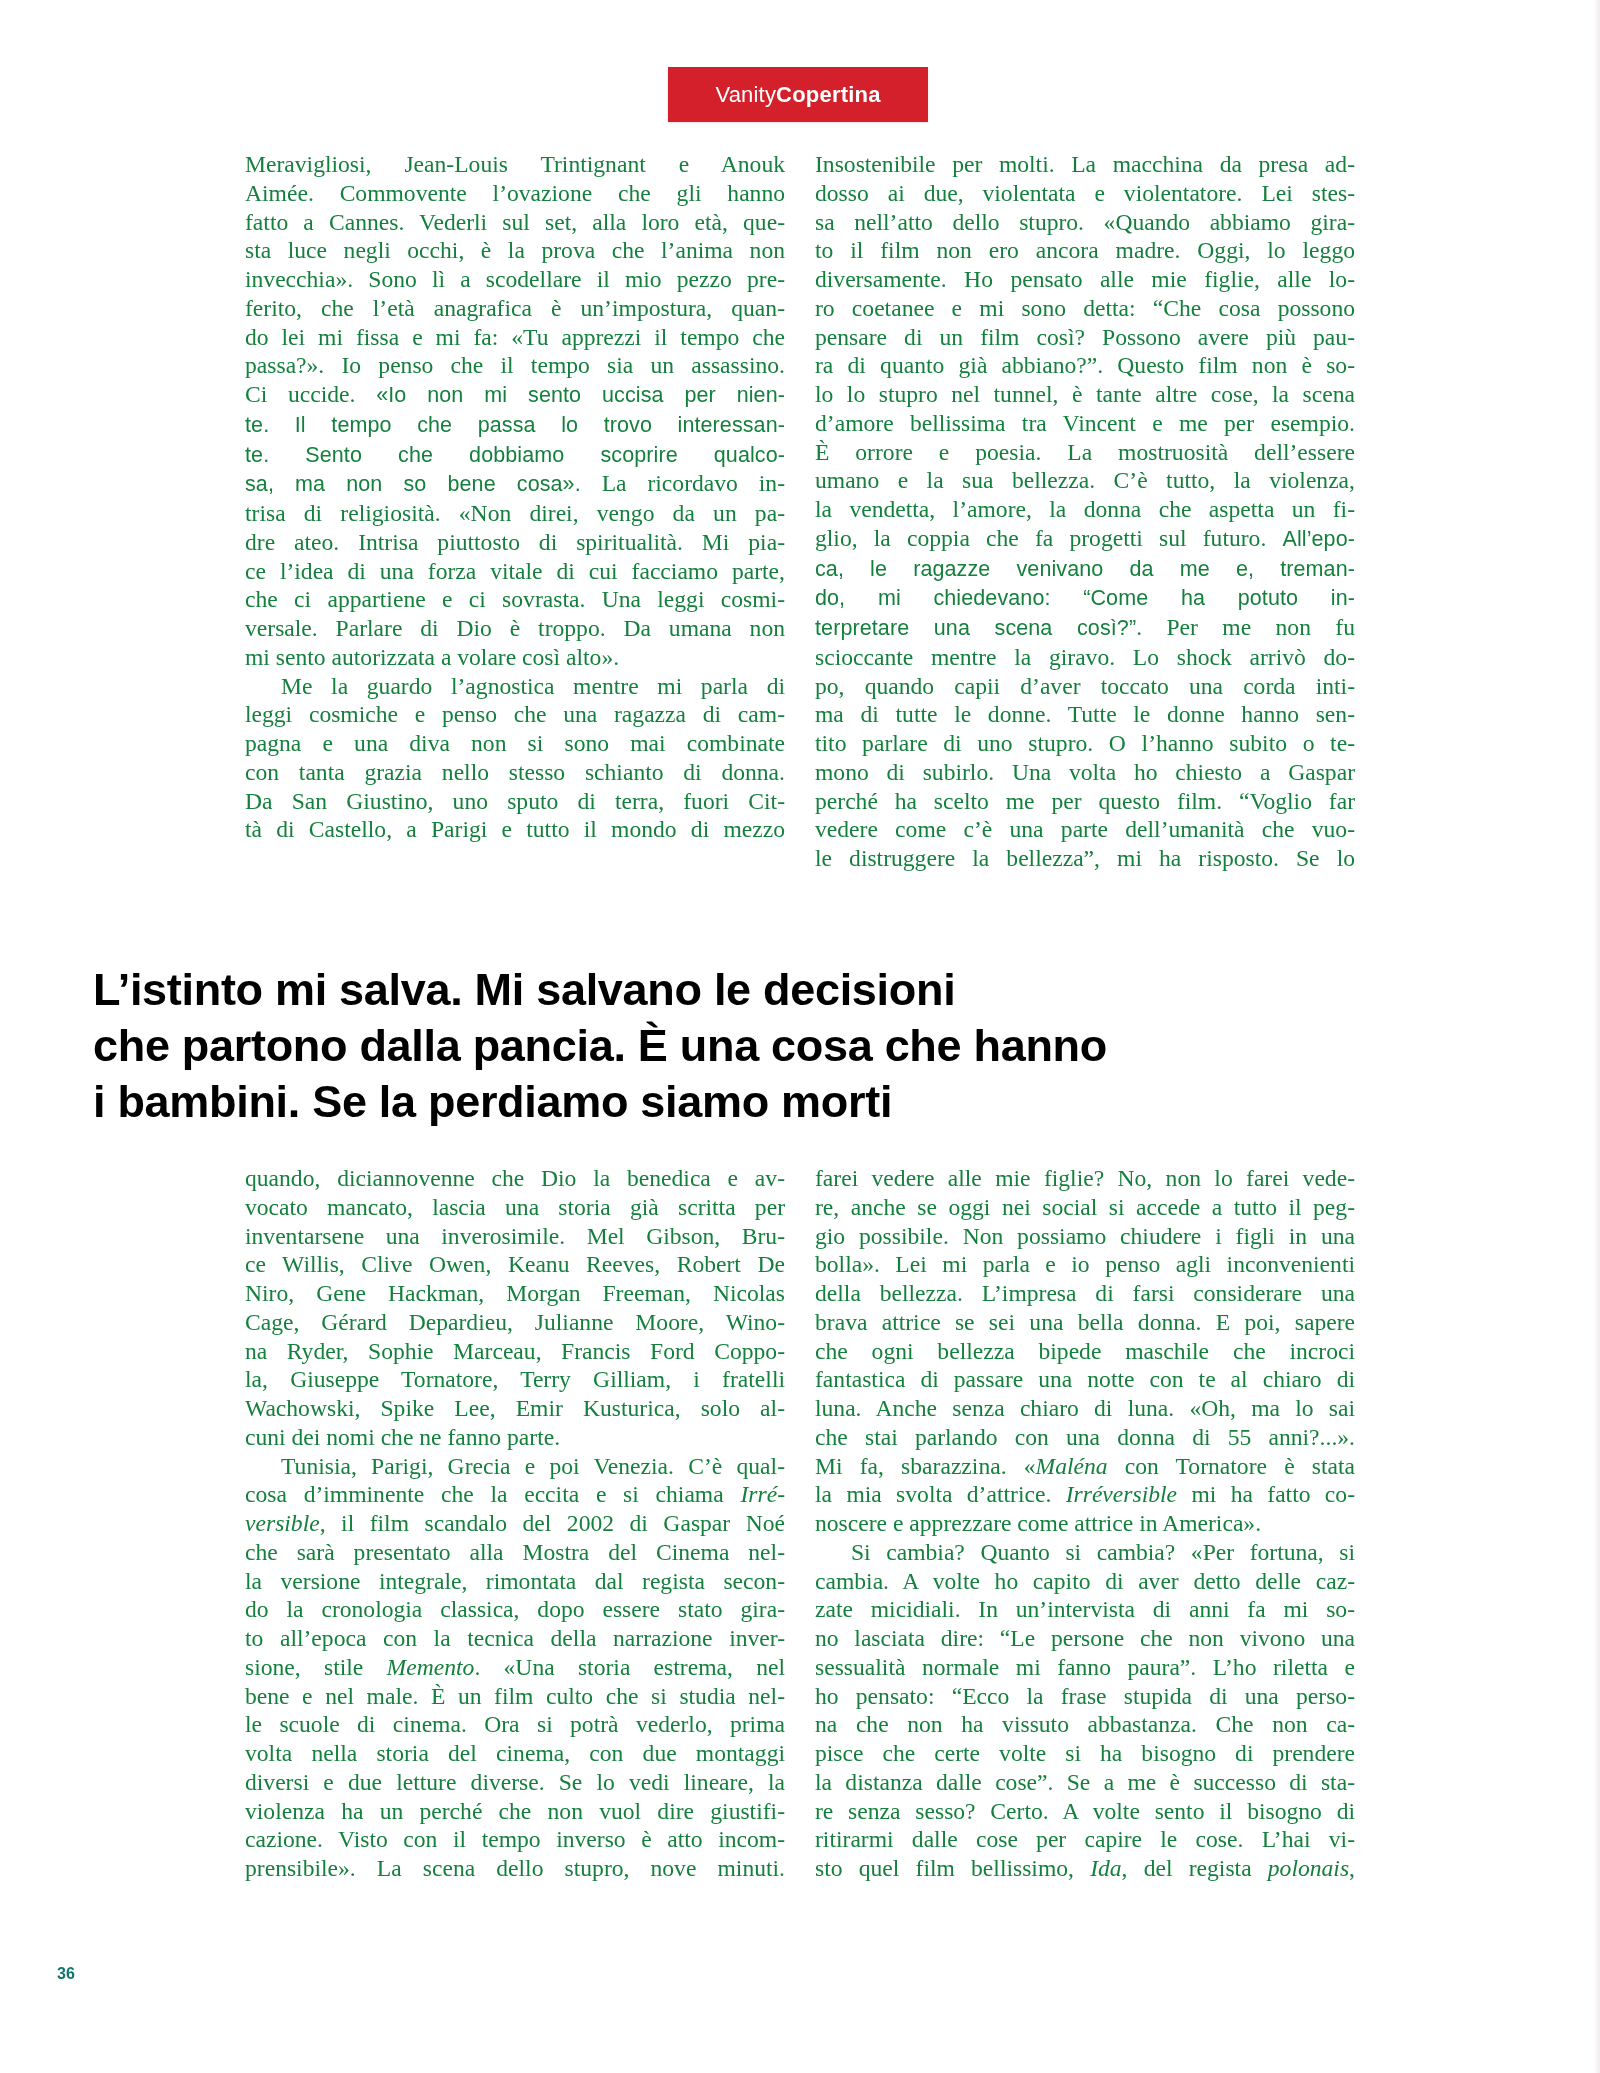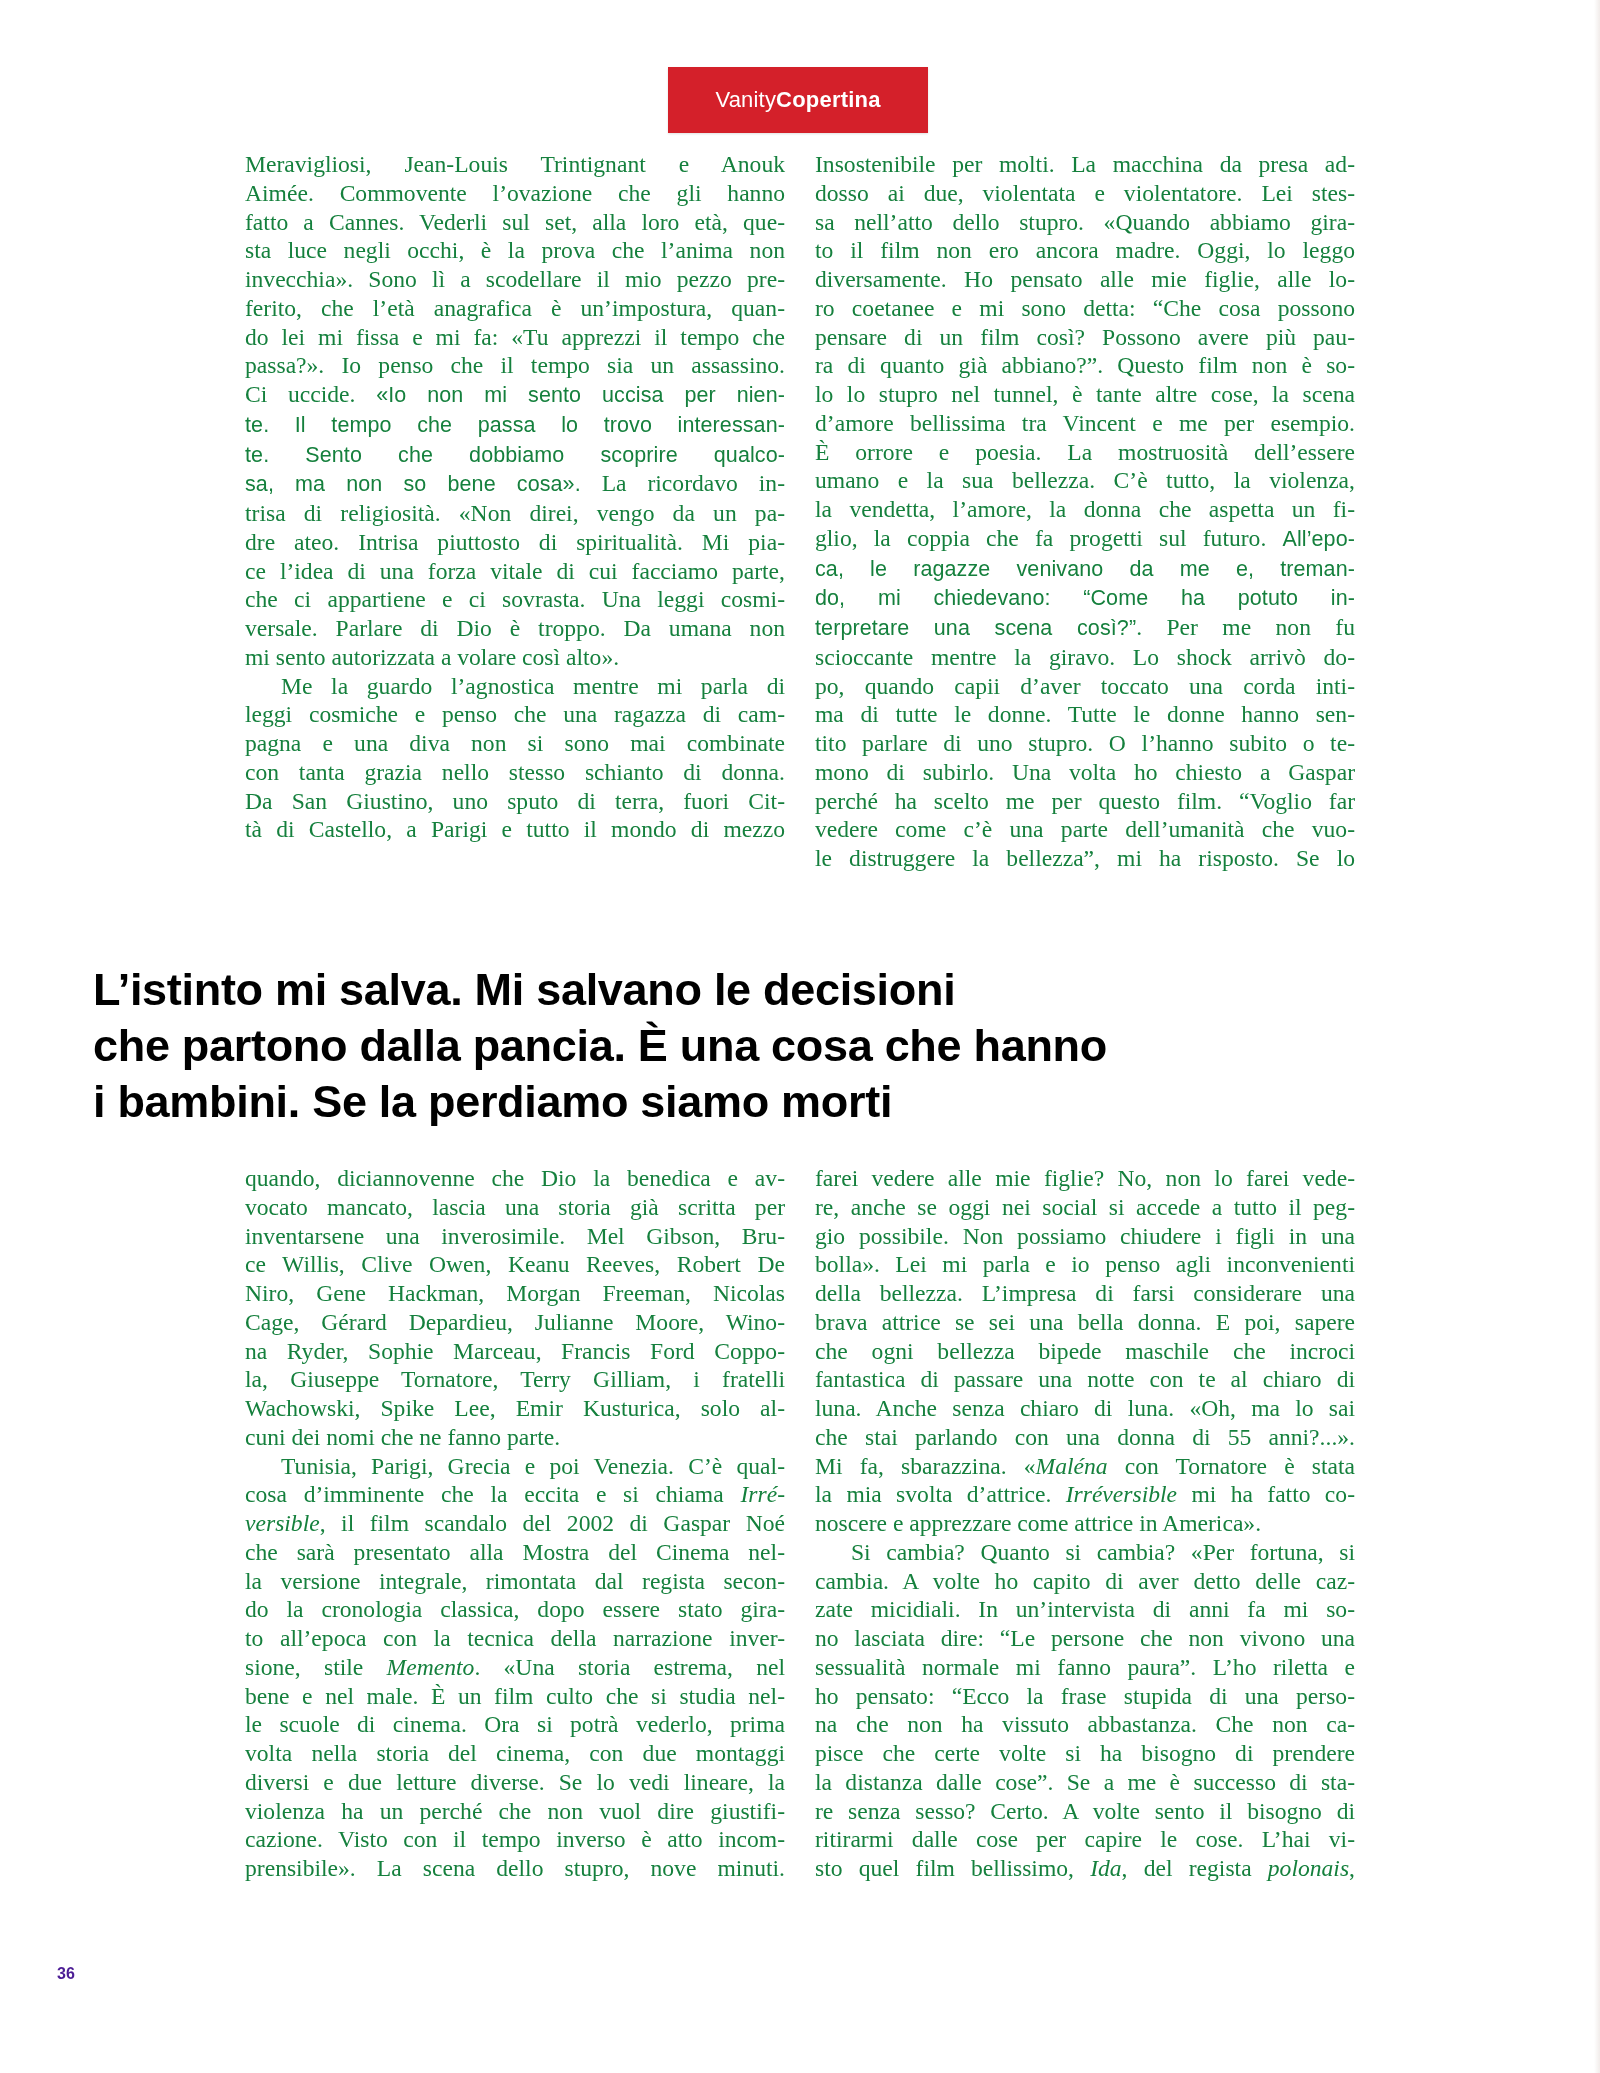--- a/index.html
+++ b/index.html
@@ -20,21 +20,21 @@
       right: 0;
       width: 6px;
       height: 2073px;
       background: linear-gradient(to right, #ffffff, #f1ecea);
     }
     .section-tag {
       position: absolute;
       left: 668px;
       top: 67px;
       width: 260px;
-      height: 66px;
+      height: 55px;
       background: #d4202a;
       display: flex;
       align-items: center;
       justify-content: center;
       font-family: "Liberation Sans", sans-serif;
       font-size: 22px;
       color: #ffffff;
       letter-spacing: 0.2px;
       box-shadow: 0 1px 2px rgba(0,0,0,0.12);
     }
@@ -94,21 +94,21 @@
       display: block;
     }
 
     .page-number {
       position: absolute;
       left: 57px;
       top: 1965px;
       font-family: "Liberation Sans", sans-serif;
       font-weight: bold;
       font-size: 16px;
-      color: #4c1d95;
+      color: #0f766e;
     }
   </style>
 </head>
 <body>
 
 <div class="right-shade"></div>
 
 <div class="section-tag" style="background: rgb(212, 32, 42);">
   <span class="brand">Vanity</span>
     <span class="section">Copertina</span>

